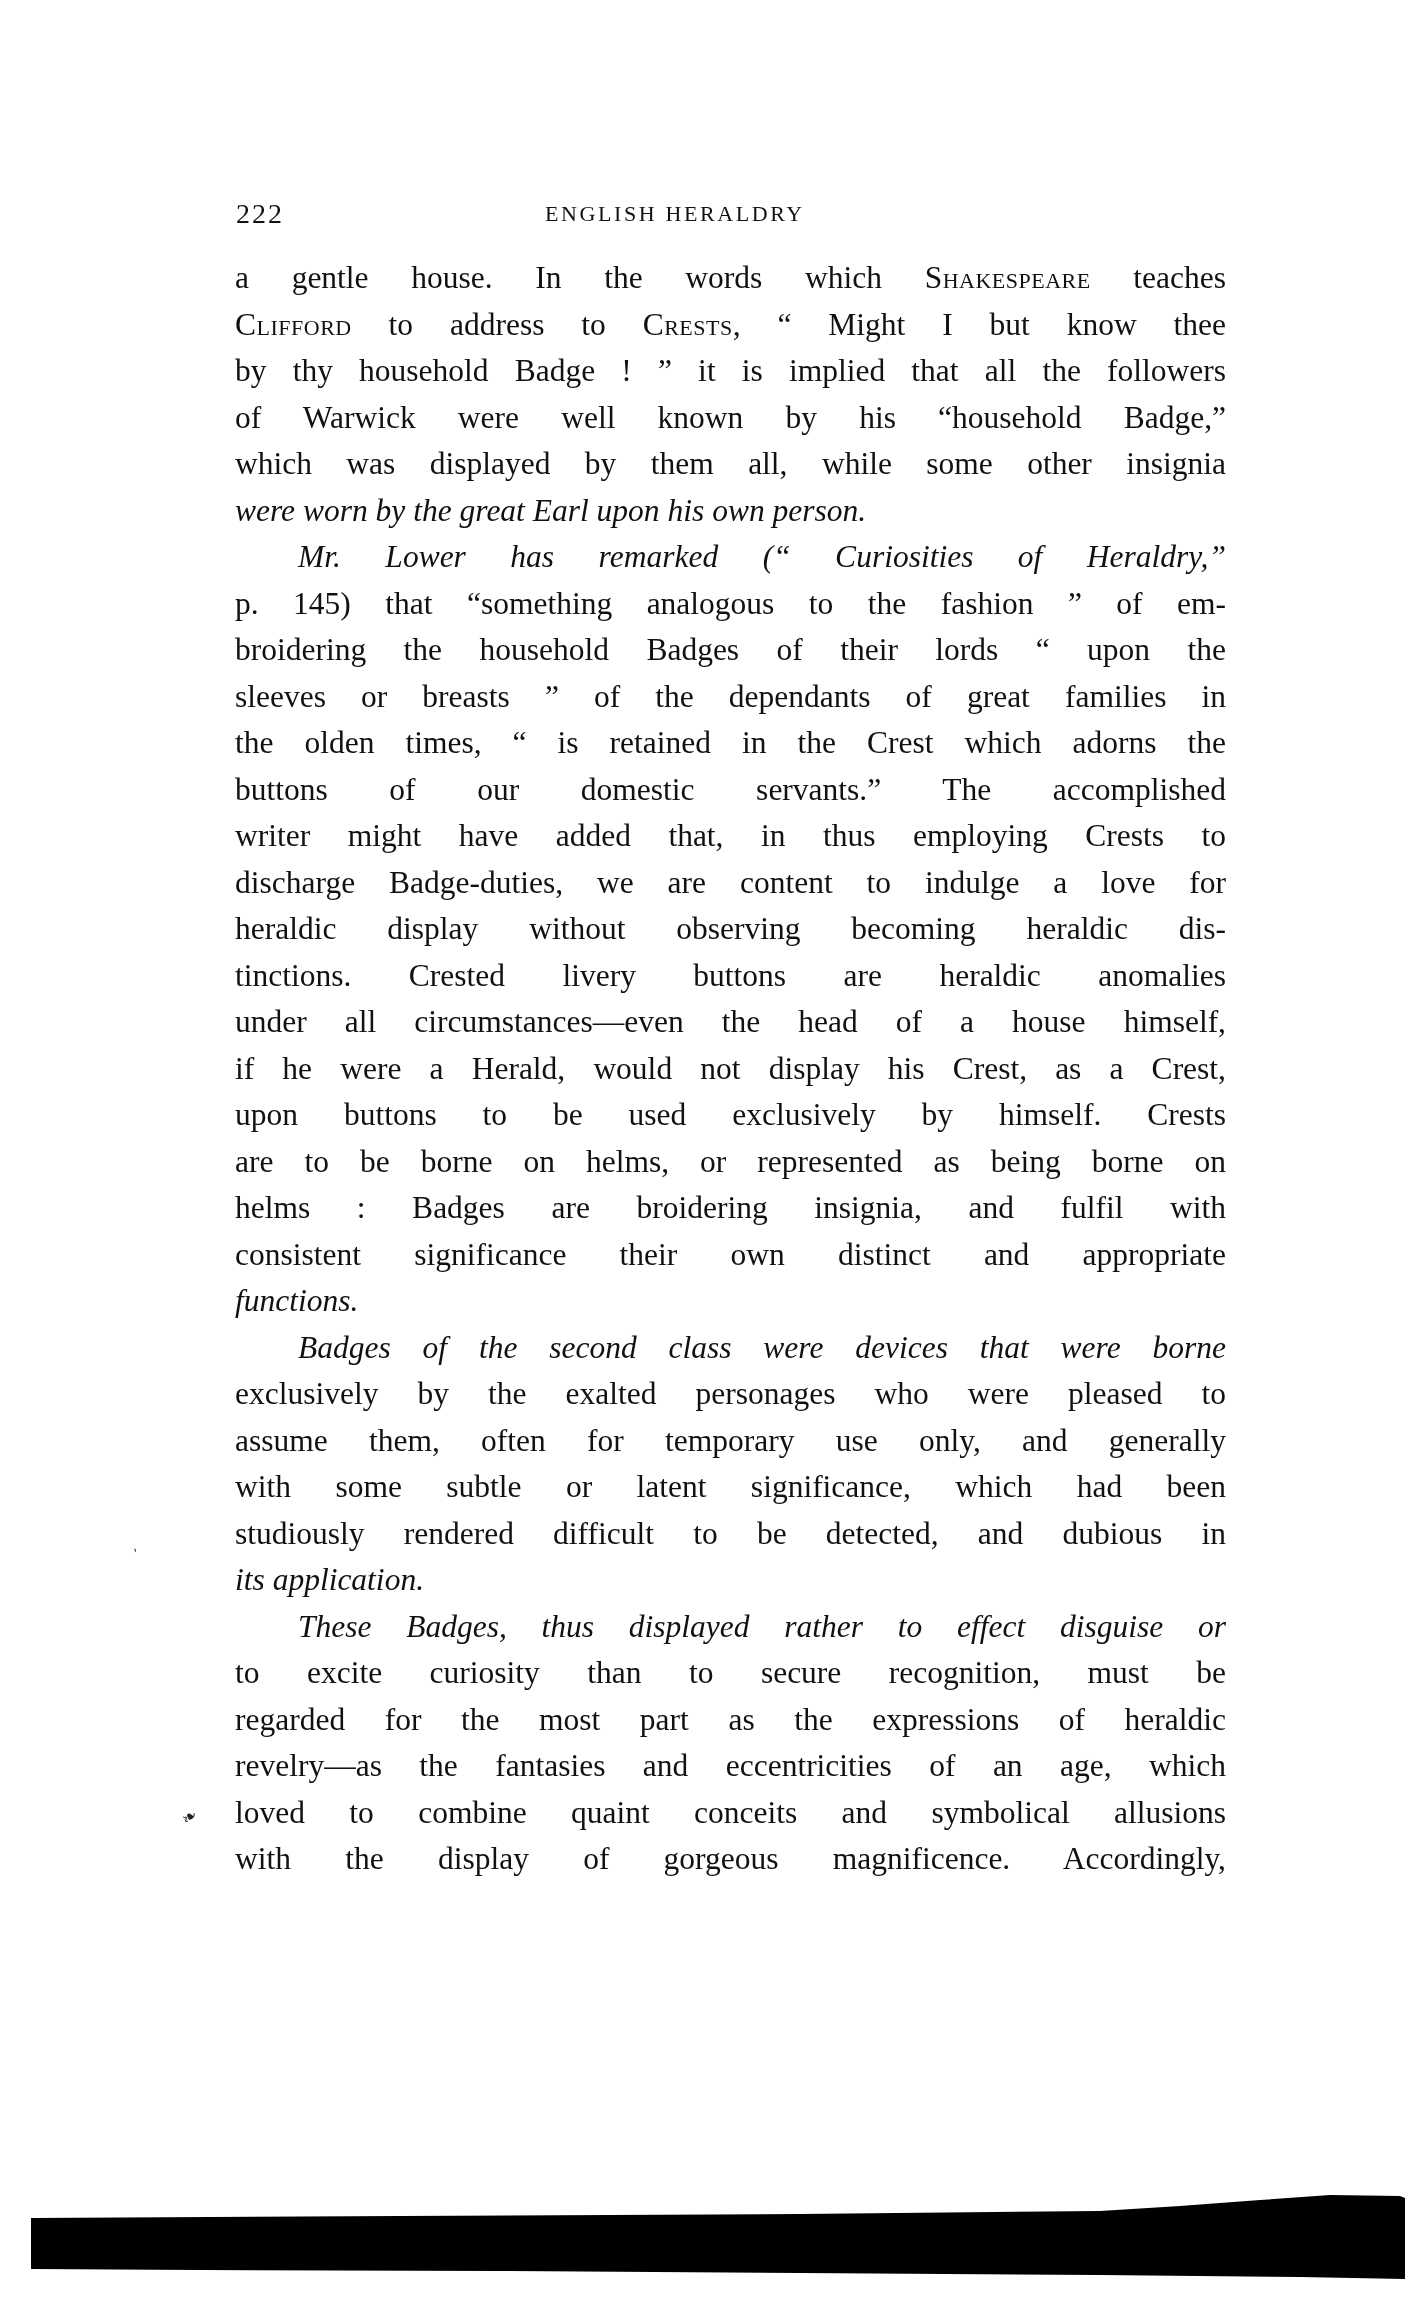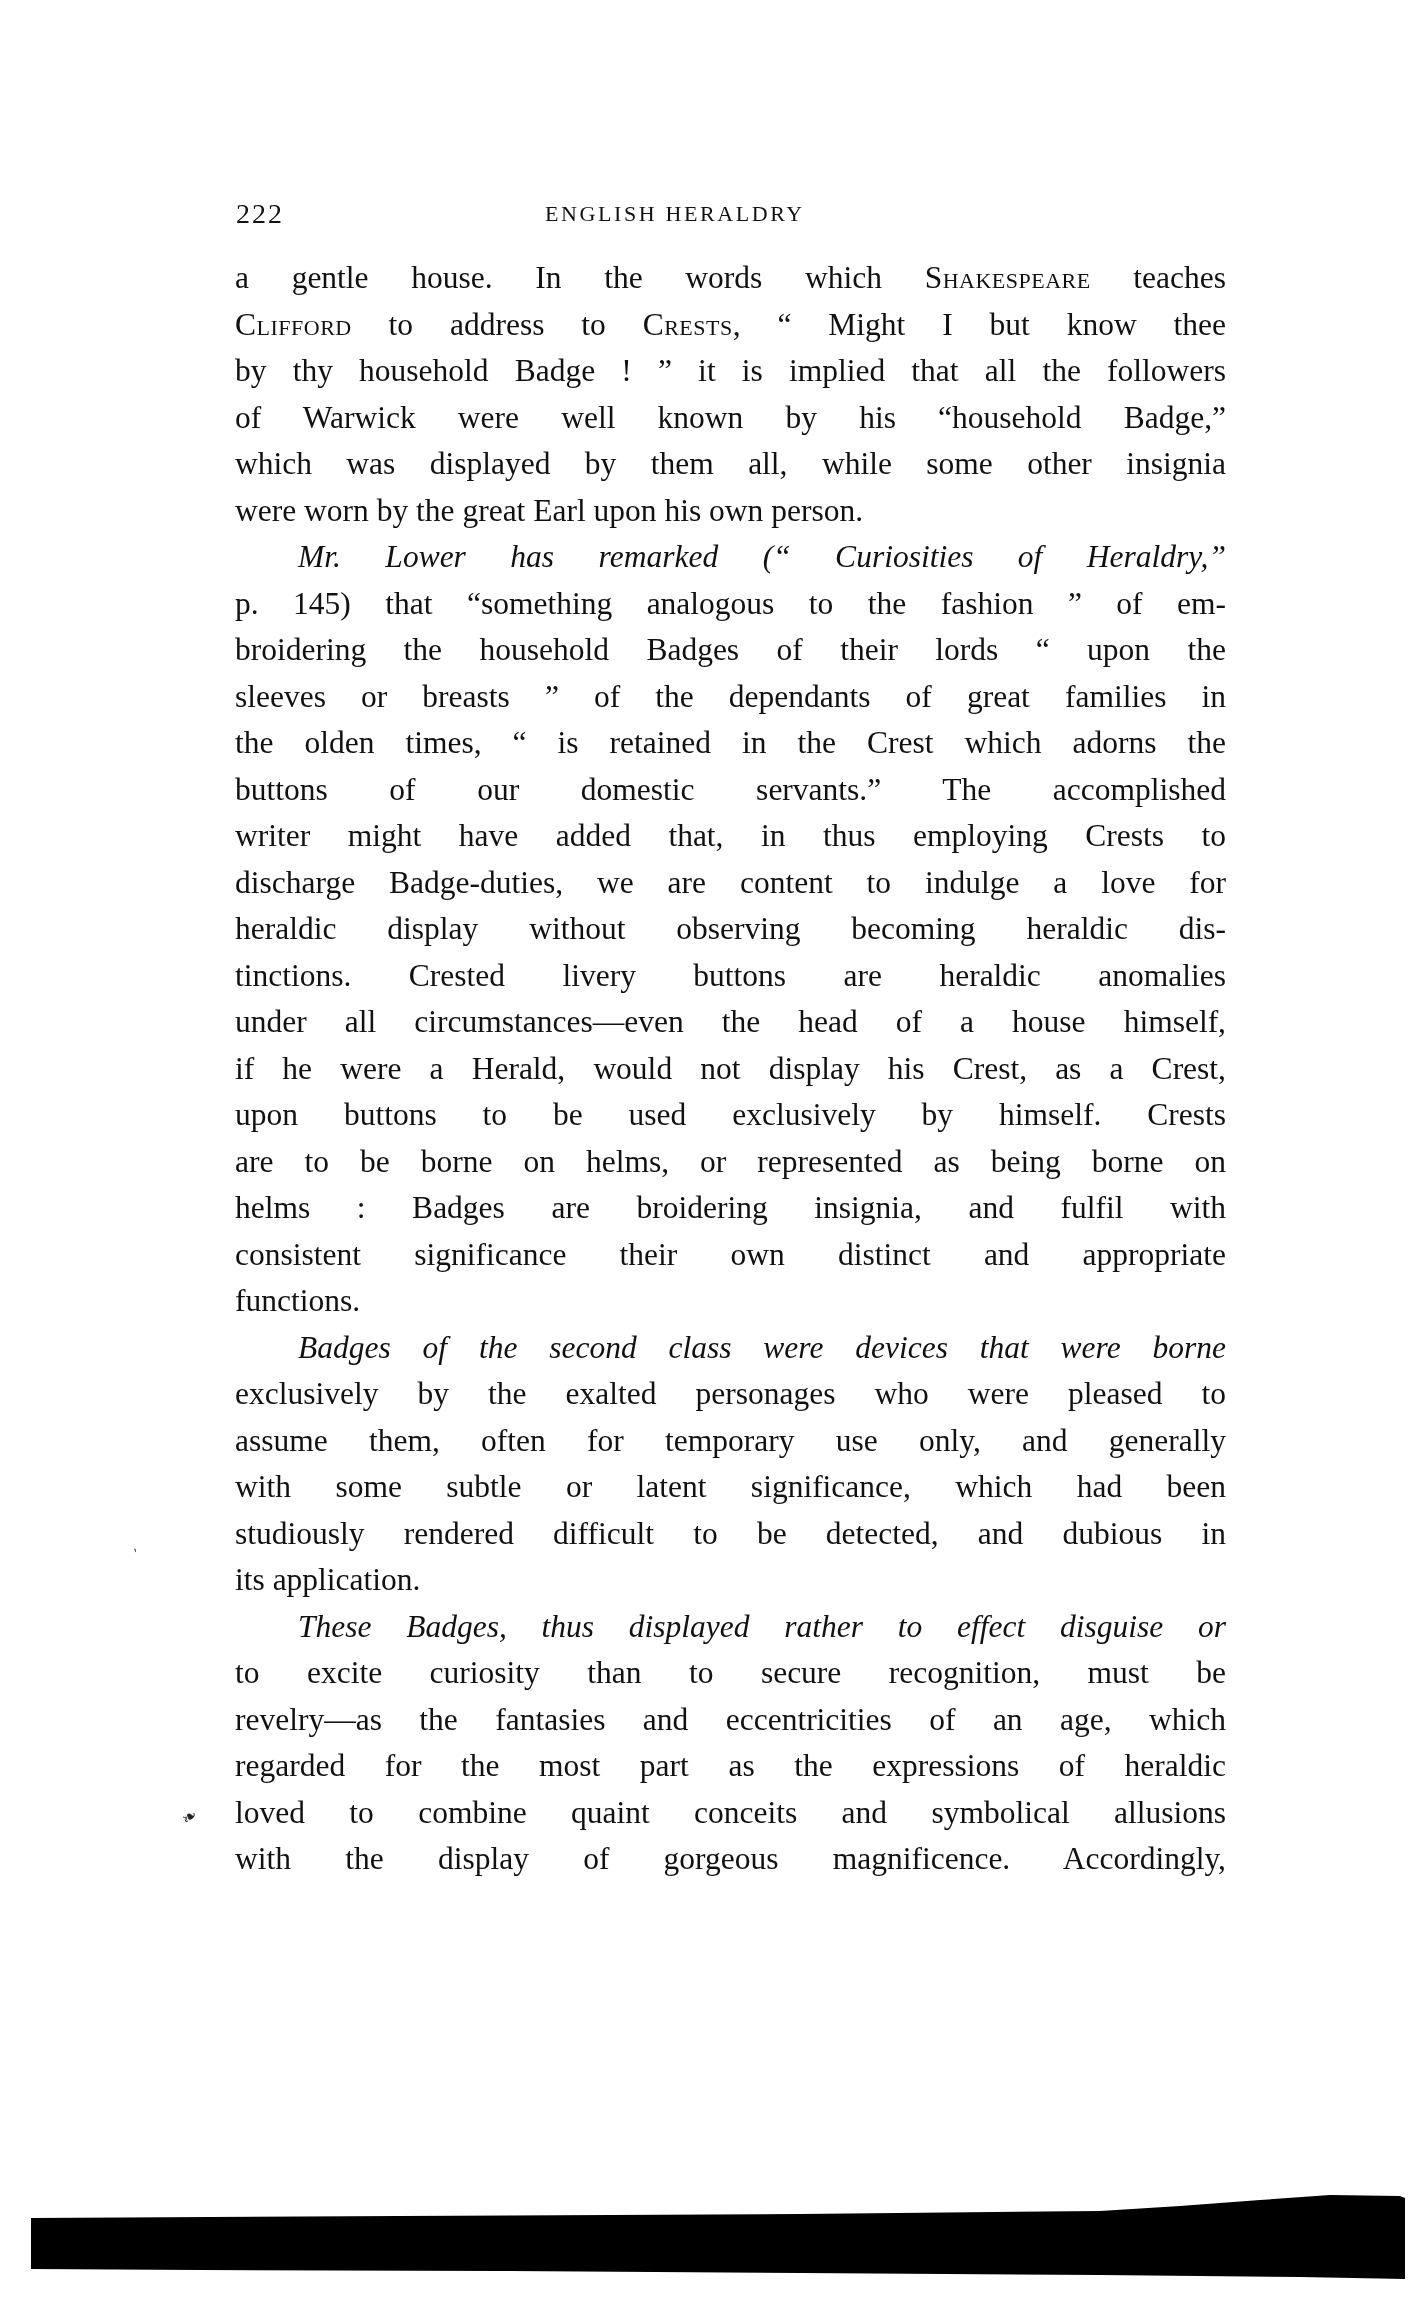--- a/index.html
+++ b/index.html
@@ -51,20 +51,21 @@
     line-height: 46.5px;
     font-size: 31.5px;
     white-space: nowrap;
     text-align: justify;
     text-align-last: justify;
     overflow: visible;
   }
   .line.last {
     text-align: center;
     text-align-last: left;
+    font-style: italic;
   }
   .line.indent {
     padding-left: 63px;
     font-style: italic;
   }
   .sc {
     font-variant: small-caps;
     letter-spacing: 0.5px;
   }
   .it {
@@ -128,22 +129,22 @@
     <div class="line"><span>consistent significance their own distinct and appropriate</span></div>
     <div class="line last"><span>functions.</span></div>
     <div class="line indent"><span>Badges of the second class were devices that were borne</span></div>
     <div class="line"><span>exclusively by the exalted personages who were pleased to</span></div>
     <div class="line"><span>assume them, often for temporary use only, and generally</span></div>
     <div class="line"><span>with some subtle or latent significance, which had been</span></div>
     <div class="line"><span>studiously rendered difficult to be detected, and dubious in</span></div>
     <div class="line last"><span>its application.</span></div>
     <div class="line indent"><span>These Badges, thus displayed rather to effect disguise or</span></div>
     <div class="line"><span>to excite curiosity than to secure recognition, must be</span></div>
+    <div class="line"><span>regarded for the most part as the expressions of heraldic</span></div>
     <div class="line"><span>revelry—as the fantasies and eccentricities of an age, which</span></div>
-    <div class="line"><span>regarded for the most part as the expressions of heraldic</span></div>
     <div class="line"><span>loved to combine quaint conceits and symbolical allusions</span></div>
     <div class="line"><span>with the display of gorgeous magnificence.  Accordingly,</span></div>
   </div>
 
 <span class="margin-mark mark-1">ˎ</span>
 <span class="margin-mark mark-2">❧</span>
 
 <svg class="scan-bar" viewBox="0 0 1422 2318" xmlns="http://www.w3.org/2000/svg">
   <path fill="#000000" d="M31 2218 L 400 2216 L 800 2214 L 1100 2211 L 1180 2206 L 1260 2200 L 1330 2195 L 1400 2196 L 1405 2198 L 1405 2279 L 1300 2277 L 1100 2275 L 800 2273 L 500 2271 L 200 2270 L 31 2269 Z"></path>
 </svg>

